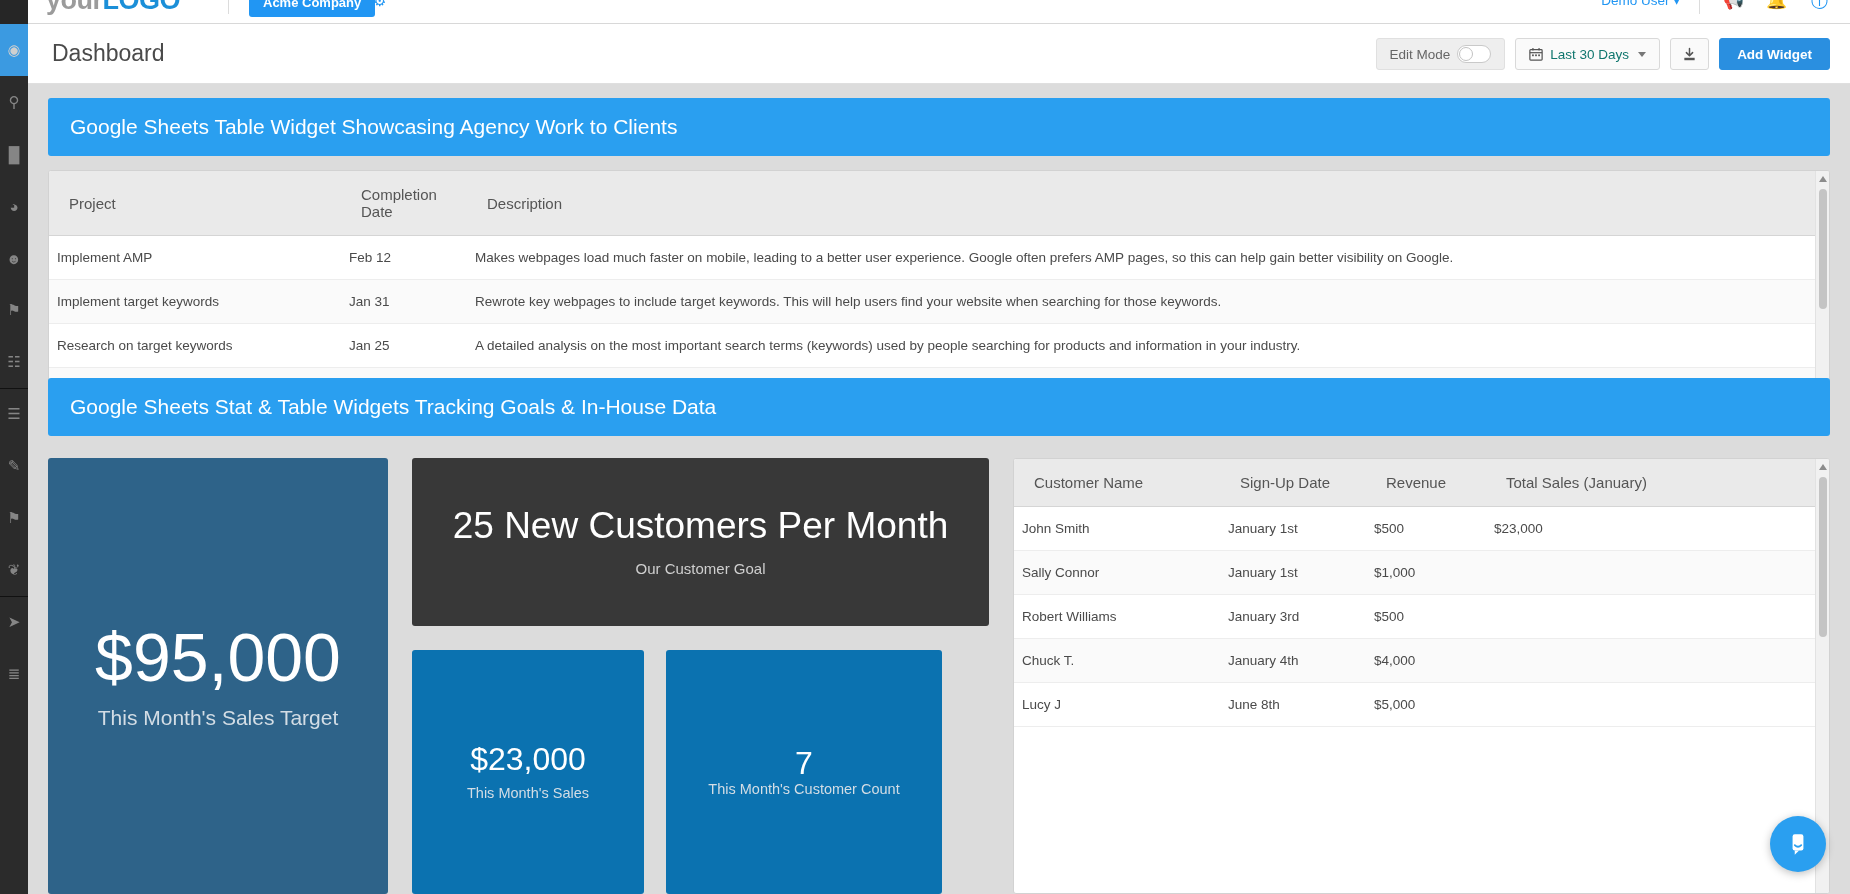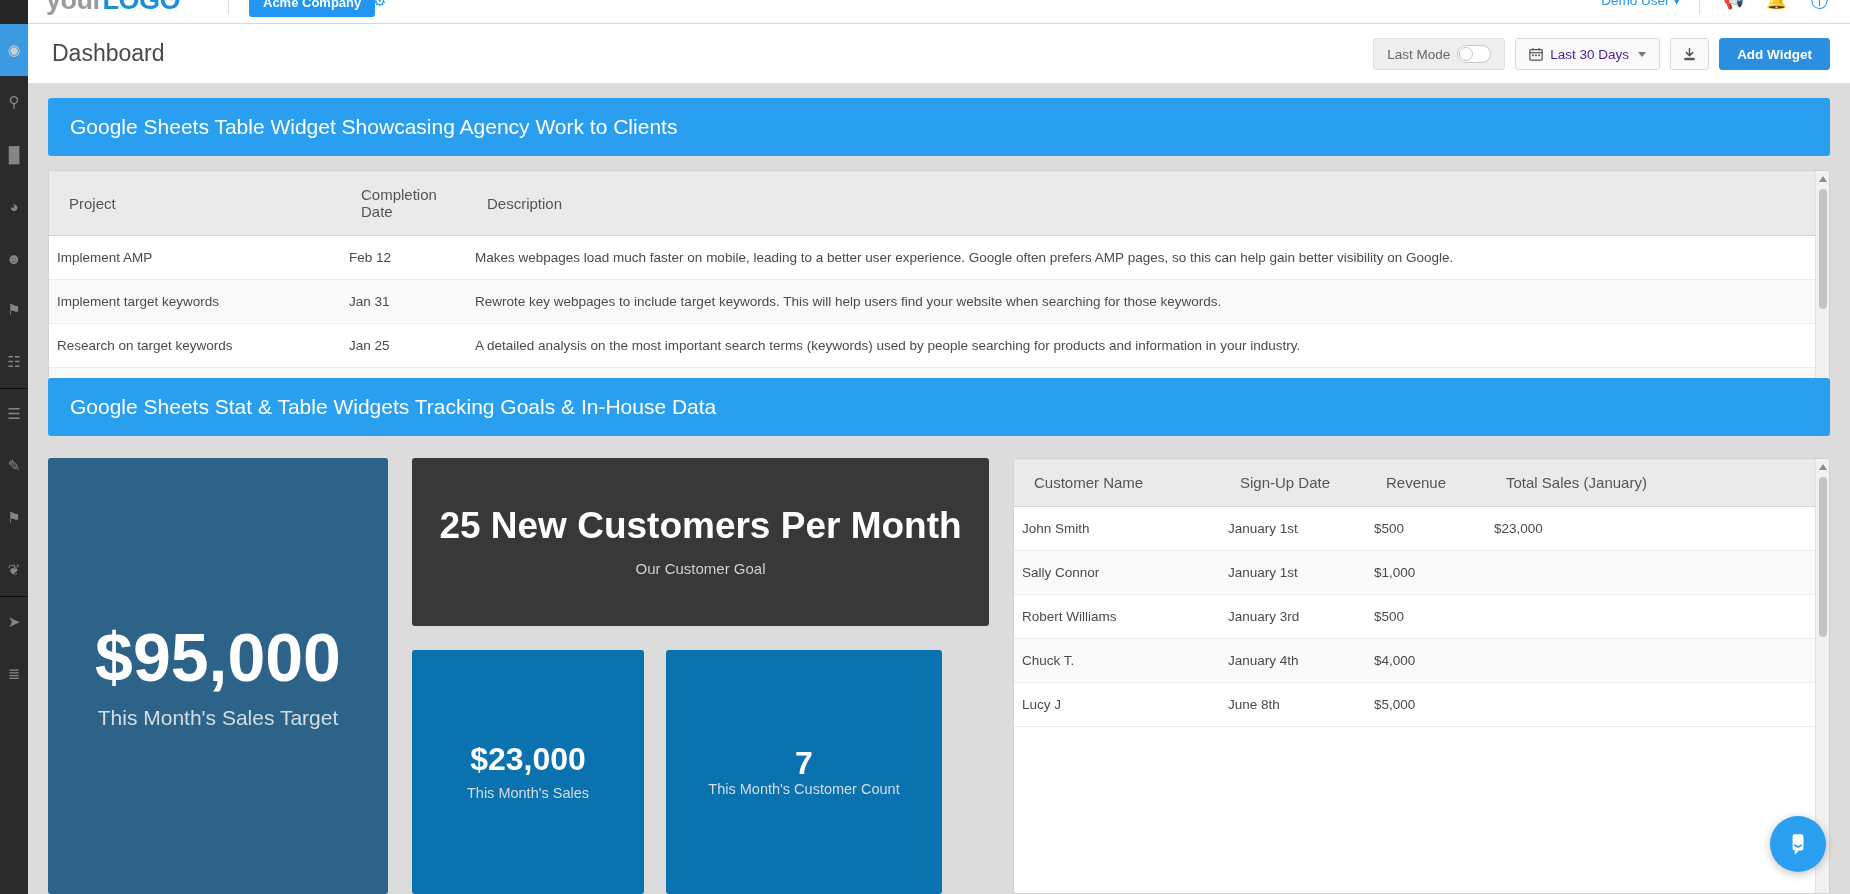--- a/index.html
+++ b/index.html
@@ -58,21 +58,21 @@
     font-size: 23px; color: #4a4a4a; font-weight: normal;
   }
   .hdr-tools { position: absolute; right: 20px; top: 14px; display: flex; align-items: center; gap: 10px; }
   .btn {
     display: inline-flex; align-items: center; gap: 7px;
     height: 32px; padding: 0 13px; border-radius: 3px;
     font-size: 13.5px; cursor: pointer; white-space: nowrap;
     font-family: "Liberation Sans", sans-serif;
   }
   .btn-light { background: #eeeeee; color: #666; border: 1px solid #e0e0e0; }
-  .btn-white { background: #fafafa; color: #4c1d95; border: 1px solid #d9d9d9; }
+  .btn-white { background: #fafafa; color: #0f766e; border: 1px solid #d9d9d9; }
   .btn-primary { background: #2a8fe0; color: #fff; border: 1px solid #2a8fe0; font-weight: bold; padding: 0 17px; }
   .toggle {
     width: 34px; height: 18px; border-radius: 9px;
     background: #fff; border: 1px solid #c9c9c9; position: relative; flex: none;
   }
   .toggle i { position: absolute; left: 1px; top: 1px; width: 14px; height: 14px; border-radius: 50%;
     background: #fff; border: 1px solid #c2c2c2; }
   .caret { width: 0; height: 0; border-left: 4px solid transparent; border-right: 4px solid transparent;
     border-top: 5px solid #777; margin-left: 2px; }
 
@@ -102,21 +102,21 @@
 
   .vscroll { position: absolute; right: 0; top: 0; width: 14px; bottom: 0; background: #f1f1f1; border-left: 1px solid #e2e2e2; }
   .vscroll .thumb { position: absolute; left: 3px; width: 8px; background: #c4c4c4; border-radius: 4px; }
   .vscroll .arw { position: absolute; left: 3px; width: 0; height: 0;
     border-left: 4px solid transparent; border-right: 4px solid transparent; }
   .vscroll .arw.up { top: 5px; border-bottom: 6px solid #8c8c8c; }
   .vscroll .arw.dn { bottom: 5px; border-top: 6px solid #8c8c8c; }
 
   
   .stat { border-radius: 3px; display: flex; flex-direction: column; align-items: center; justify-content: center; }
-  .stat .big { font-weight: bold; color: #fff; line-height: 1.05; }
+  .stat .big { font-weight: normal; color: #fff; line-height: 1.05; }
   .stat .sub { color: #d3dde5; }
 
   .intercom {
     position: absolute; right: 24px; bottom: 22px; width: 56px; height: 56px;
     border-radius: 50%; background: #2a9ff0; display: flex; align-items: center; justify-content: center;
     cursor: pointer; box-shadow: 0 2px 8px rgba(0,0,0,.25);
   }
 </style>
 </head>
 <body>
@@ -182,21 +182,21 @@
     <span class="hdr-ico" style="right:105px;">📢</span>
     <span class="hdr-ico" style="right:62px;">🔔</span>
     <span class="hdr-ico" style="right:22px;">ⓘ</span>
   </div>
 
   <div class="pagehdr">
     <h1 class="page-title">Dashboard</h1>
     <div class="hdr-tools">
 
       <div class="btn btn-light">
-        <span>Last Mode</span>
+        <span>Edit Mode</span>
         <span class="toggle">
             <i></i>
           </span>
       </div>
 
       <div class="btn btn-white">
         <svg width="14" height="14" viewBox="0 0 16 16">
           <rect x="1" y="3" width="14" height="12" rx="1" fill="none" stroke="#555" stroke-width="1.4"></rect>
           <line x1="1" y1="6.5" x2="15" y2="6.5" stroke="#555" stroke-width="1.4"></line>
           <line x1="4.5" y1="1" x2="4.5" y2="4" stroke="#555" stroke-width="1.4"></line>

